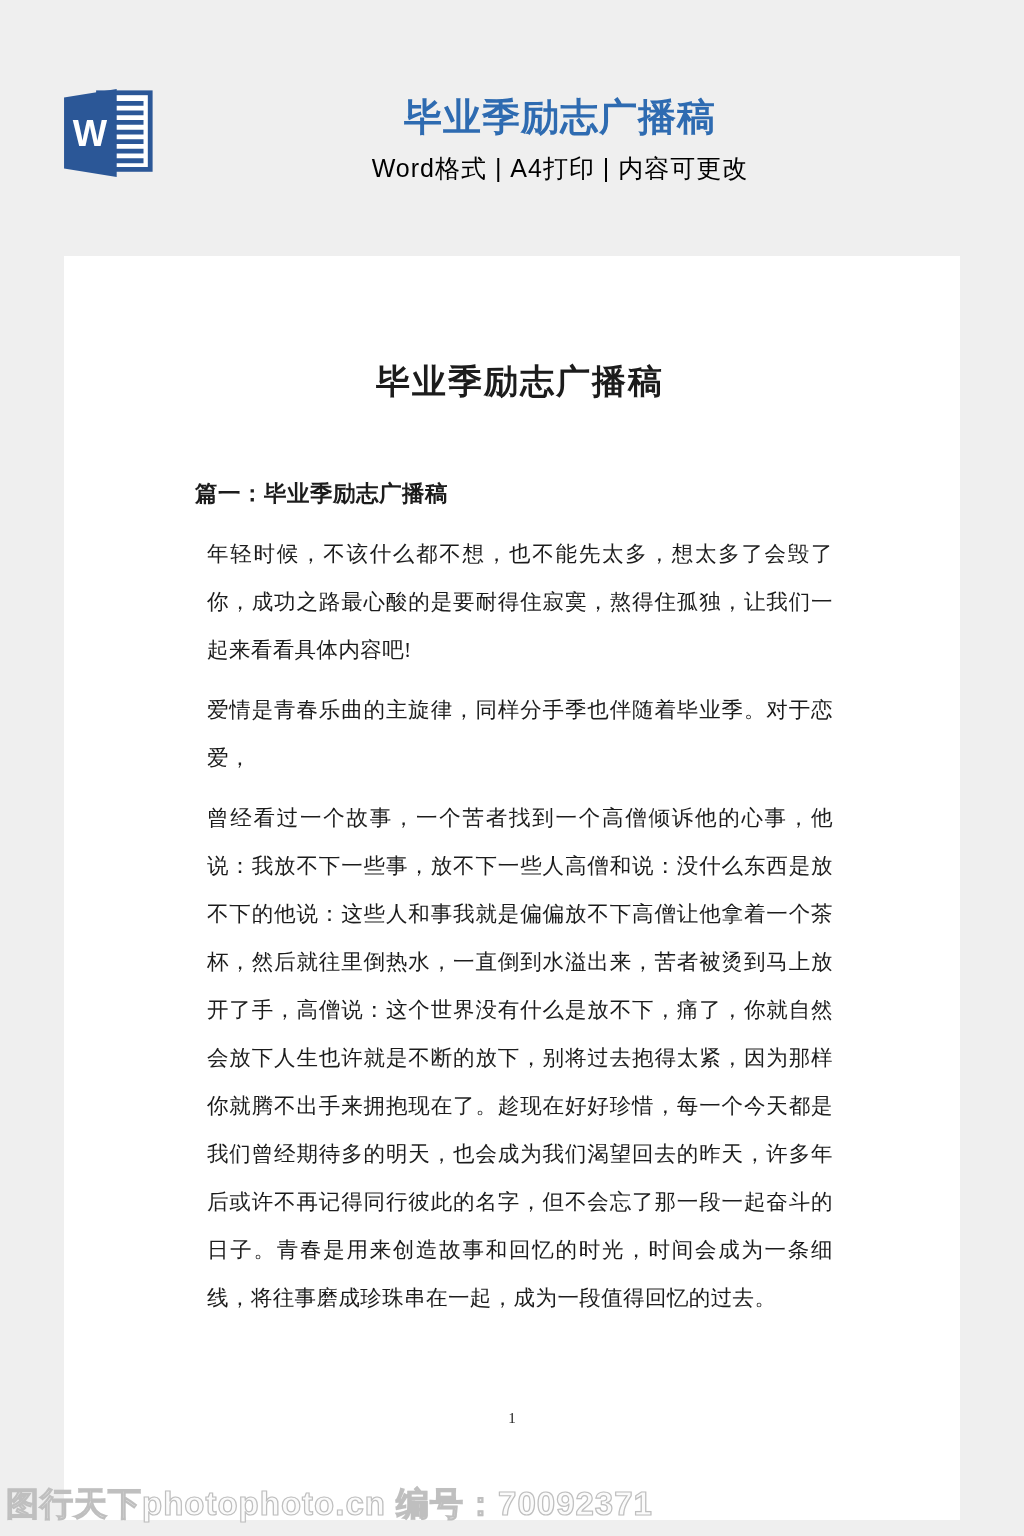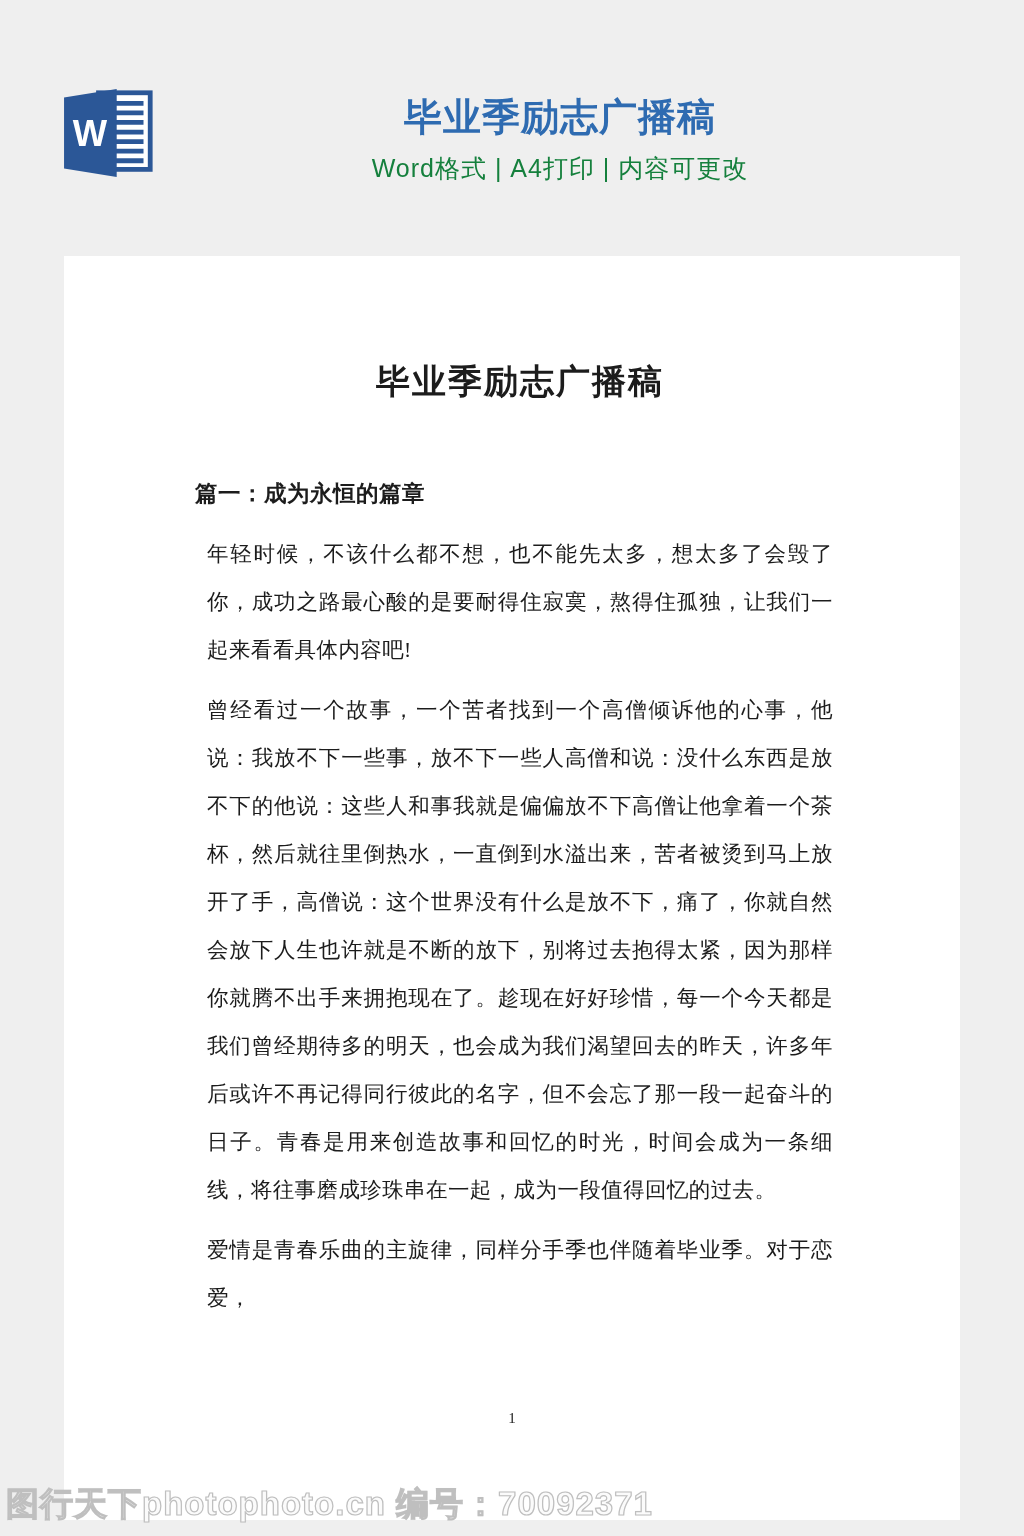--- a/index.html
+++ b/index.html
@@ -40,21 +40,21 @@
   .header-title {
     font-size: 38px;
     font-weight: bold;
     color: #2e6bb1;
     line-height: 1.25;
     letter-spacing: 1px;
   }
   .header-subtitle {
     margin-top: 10px;
     font-size: 25px;
-    color: #15803d;
+    color: #000000;
     letter-spacing: 1px;
   }
   
   .page {
     position: absolute;
     left: 64px;
     top: 256px;
     width: 896px;
     height: 1264px;
     background: #ffffff;
@@ -134,22 +134,22 @@
       </svg>
     </div>
     <div class="header-text">
       <div class="header-title">毕业季励志广播稿</div>
       <div class="header-subtitle">Word格式 | A4打印 | 内容可更改</div>
     </div>
   </header>
 
   <main class="page">
     <h1 class="doc-title">毕业季励志广播稿</h1>
-    <h2 class="section-heading">篇一：成为永恒的篇章</h2>
+    <h2 class="section-heading">篇一：毕业季励志广播稿</h2>
     <p>年轻时候，不该什么都不想，也不能先太多，想太多了会毁了你，成功之路最心酸的是要耐得住寂寞，熬得住孤独，让我们一起来看看具体内容吧!</p>
+    <p>爱情是青春乐曲的主旋律，同样分手季也伴随着毕业季。对于恋爱，</p>
     <p>曾经看过一个故事，一个苦者找到一个高僧倾诉他的心事，他说：我放不下一些事，放不下一些人高僧和说：没什么东西是放不下的他说：这些人和事我就是偏偏放不下高僧让他拿着一个茶杯，然后就往里倒热水，一直倒到水溢出来，苦者被烫到马上放开了手，高僧说：这个世界没有什么是放不下，痛了，你就自然会放下人生也许就是不断的放下，别将过去抱得太紧，因为那样你就腾不出手来拥抱现在了。趁现在好好珍惜，每一个今天都是我们曾经期待多的明天，也会成为我们渴望回去的昨天，许多年后或许不再记得同行彼此的名字，但不会忘了那一段一起奋斗的日子。青春是用来创造故事和回忆的时光，时间会成为一条细线，将往事磨成珍珠串在一起，成为一段值得回忆的过去。</p>
-    <p>爱情是青春乐曲的主旋律，同样分手季也伴随着毕业季。对于恋爱，</p>
     <div class="page-number">1</div>
   </main>
 
   <div class="watermark">图行天下photophoto.cn 编号：70092371</div>
 
 </div>
 
 </body></html>

